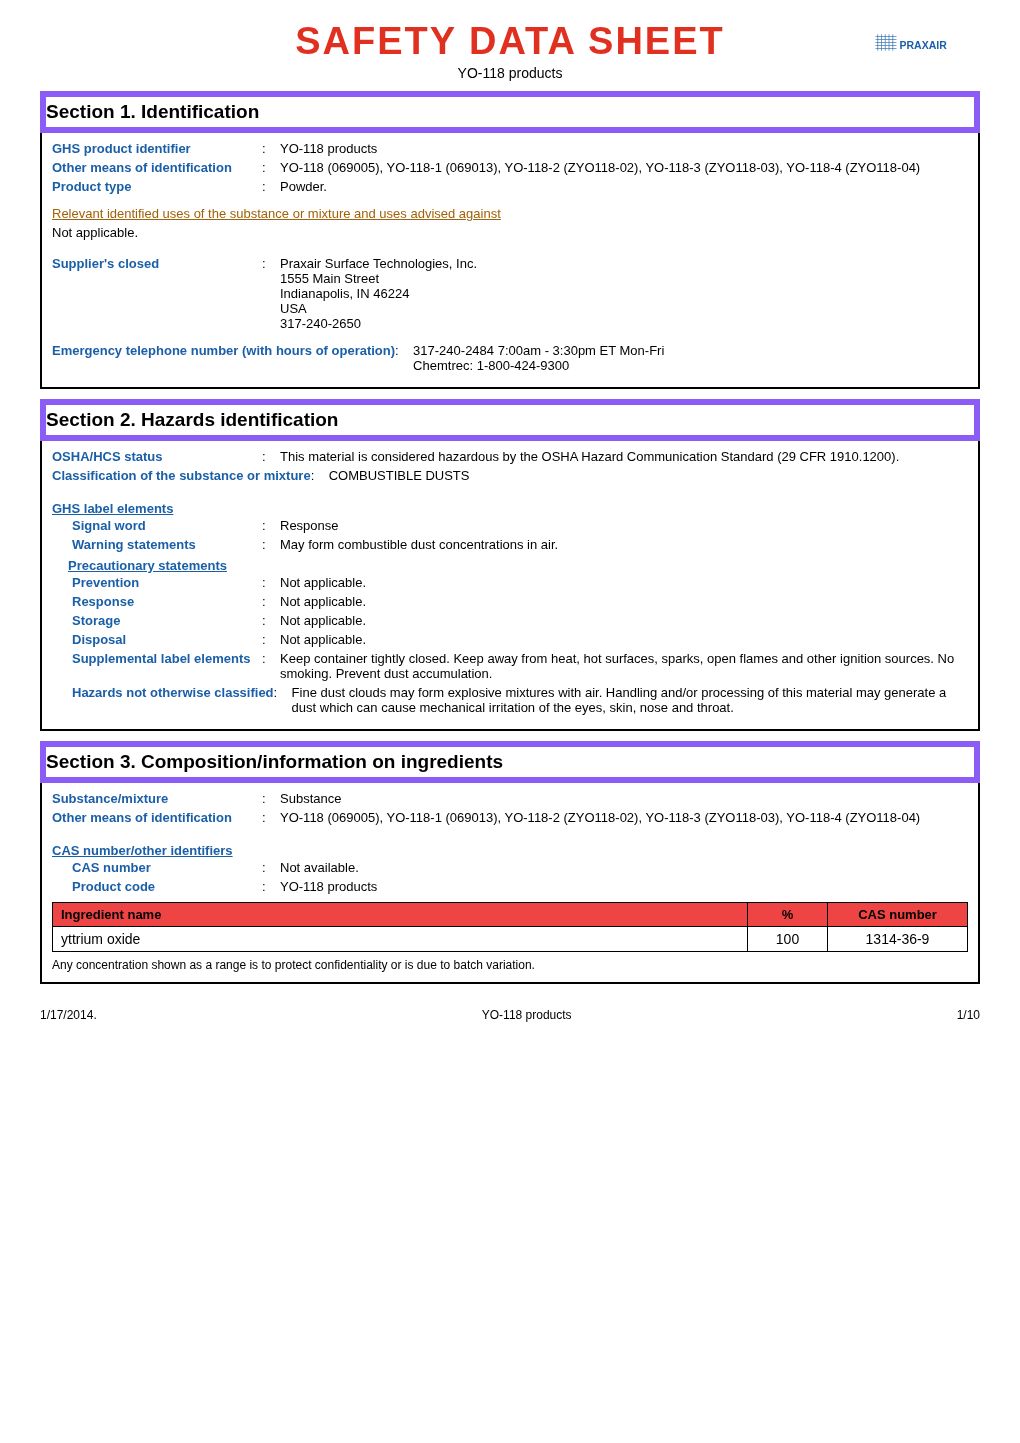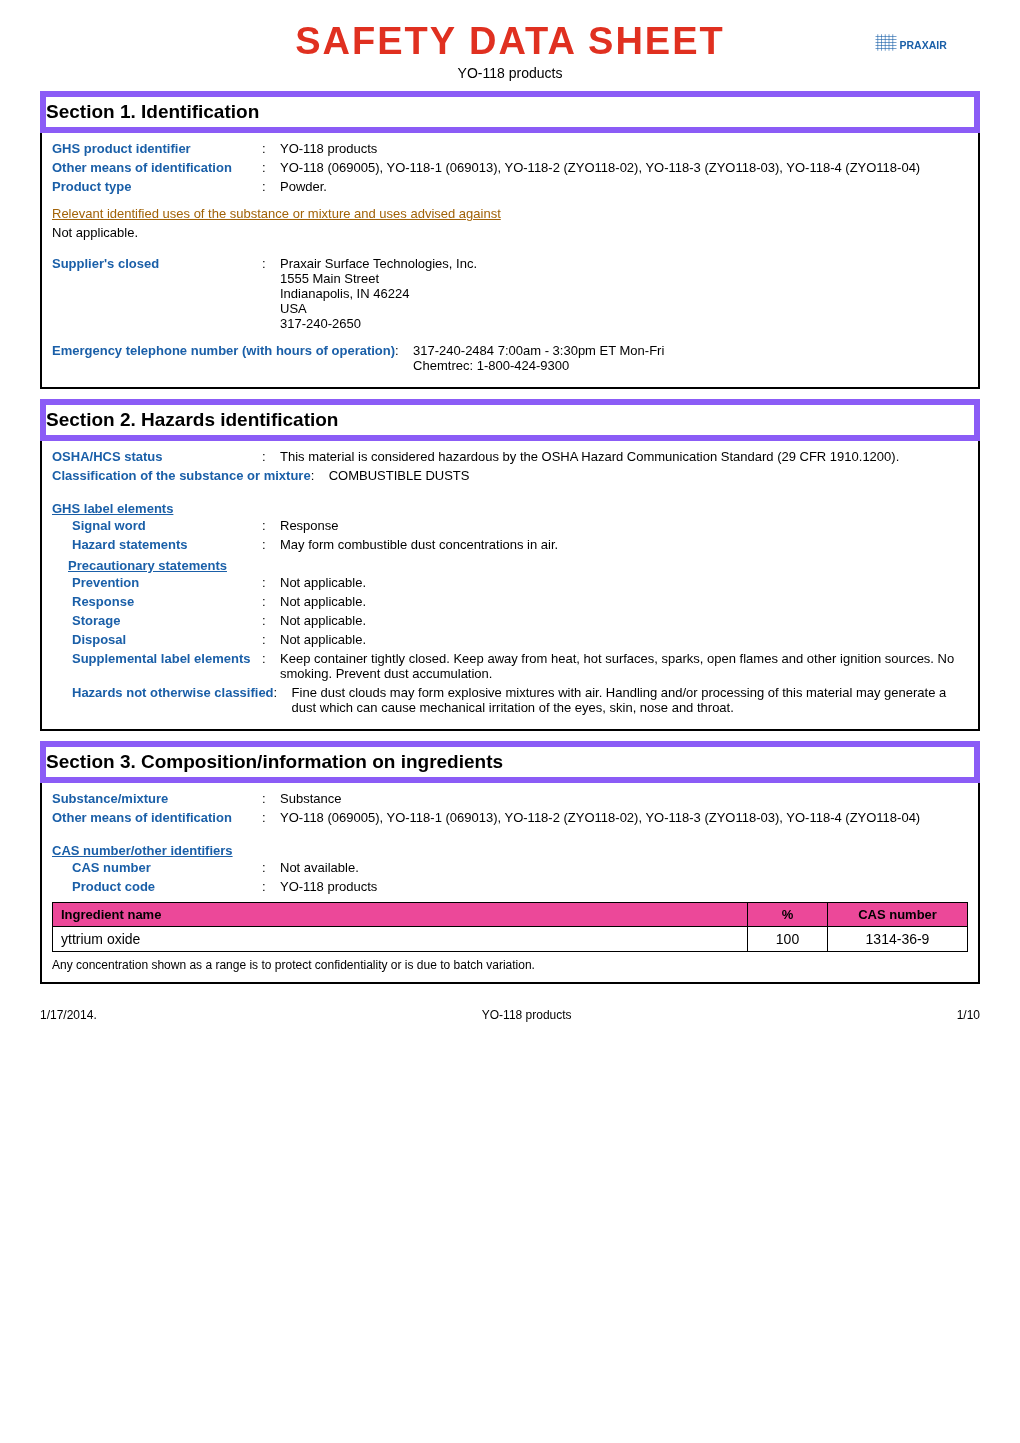--- a/index.html
+++ b/index.html
@@ -101,21 +101,21 @@
       padding-left: 20px;
       font-size: 13px;
     }
 
     .table-ingredients {
       width: 100%;
       border-collapse: collapse;
       margin-top: 8px;
     }
     .table-ingredients th {
-      background: #ec4899;
+      background: #ef4444;
       border: 1px solid #000;
       padding: 4px 8px;
       font-size: 13px;
       font-weight: bold;
     }
     .table-ingredients td {
       border: 1px solid #000;
       padding: 4px 8px;
       font-size: 14px;
     }
@@ -233,21 +233,21 @@
 
   <div class="subsection-label">GHS label elements</div>
 
   <div class="field-row">
     <span class="indent-label">Signal word</span>
     <span class="field-colon">:</span>
     <span class="field-value">Response</span>
   </div>
 
   <div class="field-row">
-    <span class="indent-label">Hazard statements</span>
+    <span class="indent-label">Warning statements</span>
     <span class="field-colon">:</span>
     <span class="field-value">May form combustible dust concentrations in air.</span>
   </div>
 
   <div class="subsection-label" style="padding-left:16px;">Precautionary statements</div>
 
   <div class="field-row">
     <span class="indent-label">Prevention</span>
     <span class="field-colon">:</span>
     <span class="field-value">Not applicable.</span>

